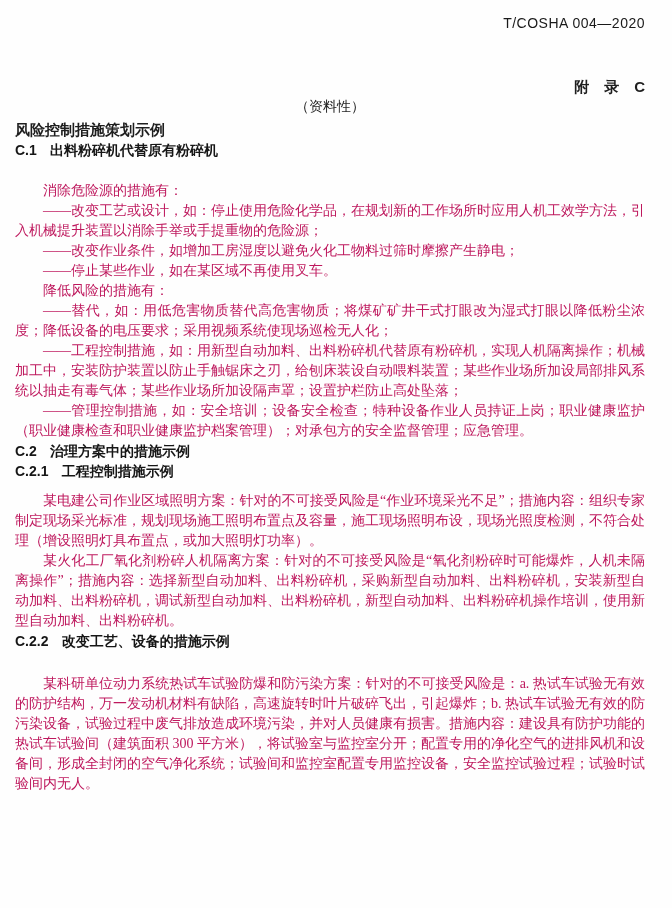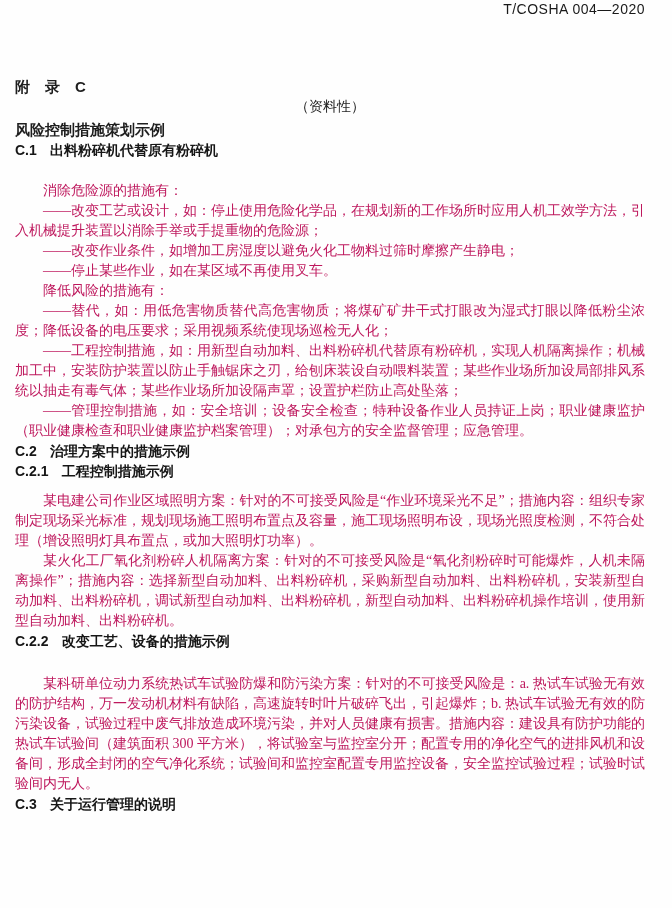--- a/index.html
+++ b/index.html
@@ -12,34 +12,34 @@
     width: 672px;
     height: 908px;
     background: #fefefe;
     color: #1e1e1e;
     font-family: "Liberation Serif", "DejaVu Serif", serif;
     overflow: hidden;
     box-sizing: border-box;
   }
   .doc-number {
     position: absolute;
-    top: 2px;
+    top: 16px;
     right: 27px;
     font-family: "Liberation Sans", "DejaVu Sans", sans-serif;
     font-size: 14px;
     line-height: 14px;
     letter-spacing: 0.5px;
     color: #1a1a1a;
   }
   .content {
     padding: 0 27px 0 15px; 
   }
   .appendix-no {
     margin: 77px 0 0 0;
-    text-align: left;
+    text-align: right;
     font-family: "Liberation Sans", "DejaVu Sans", sans-serif;
     font-weight: bold;
     font-size: 15px;
     line-height: 20px;
   }
   .appendix-type {
     margin: 0;
     text-align: center;
     font-size: 14px;
     line-height: 20px;
@@ -117,18 +117,15 @@
 
     <p class="body after-c21">某电建公司作业区域照明方案：针对的不可接受风险是“作业环境采光不足”；措施内容：组织专家制定现场采光标准，规划现场施工照明布置点及容量，施工现场照明布设，现场光照度检测，不符合处理（增设照明灯具布置点，或加大照明灯功率）。</p>
     <p class="body">某火化工厂氧化剂粉碎人机隔离方案：针对的不可接受风险是“氧化剂粉碎时可能爆炸，人机未隔离操作”；措施内容：选择新型自动加料、出料粉碎机，采购新型自动加料、出料粉碎机，安装新型自动加料、出料粉碎机，调试新型自动加料、出料粉碎机，新型自动加料、出料粉碎机操作培训，使用新型自动加料、出料粉碎机。</p>
 
     <h2 class="sec m-c22">
       <span class="sec-no">C.2.2</span><span>改变工艺、设备的措施示例</span>
     </h2>
 
     <p class="body after-c22">某科研单位动力系统热试车试验防爆和防污染方案：针对的不可接受风险是：a. 热试车试验无有效的防护结构，万一发动机材料有缺陷，高速旋转时叶片破碎飞出，引起爆炸；b. 热试车试验无有效的防污染设备，试验过程中废气排放造成环境污染，并对人员健康有损害。措施内容：建设具有防护功能的热试车试验间（建筑面积 300 平方米），将试验室与监控室分开；配置专用的净化空气的进排风机和设备间，形成全封闭的空气净化系统；试验间和监控室配置专用监控设备，安全监控试验过程；试验时试验间内无人。</p>
 
-    <h2 class="sec m-c3">
-      <span class="sec-no">C.3</span><span>关于运行管理的说明</span>
-    </h2>
 
   </div>
 </div>
 
 </body></html>

